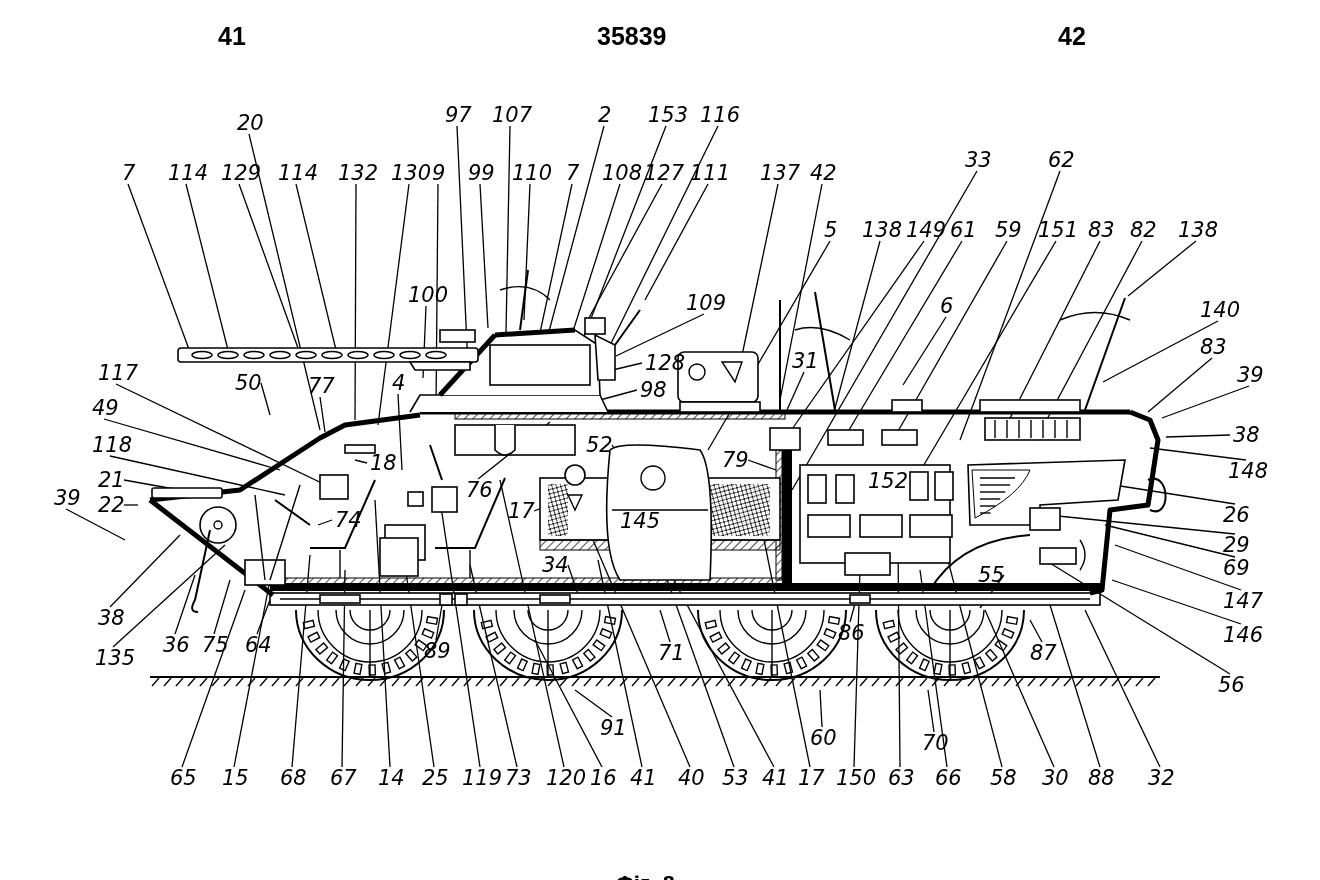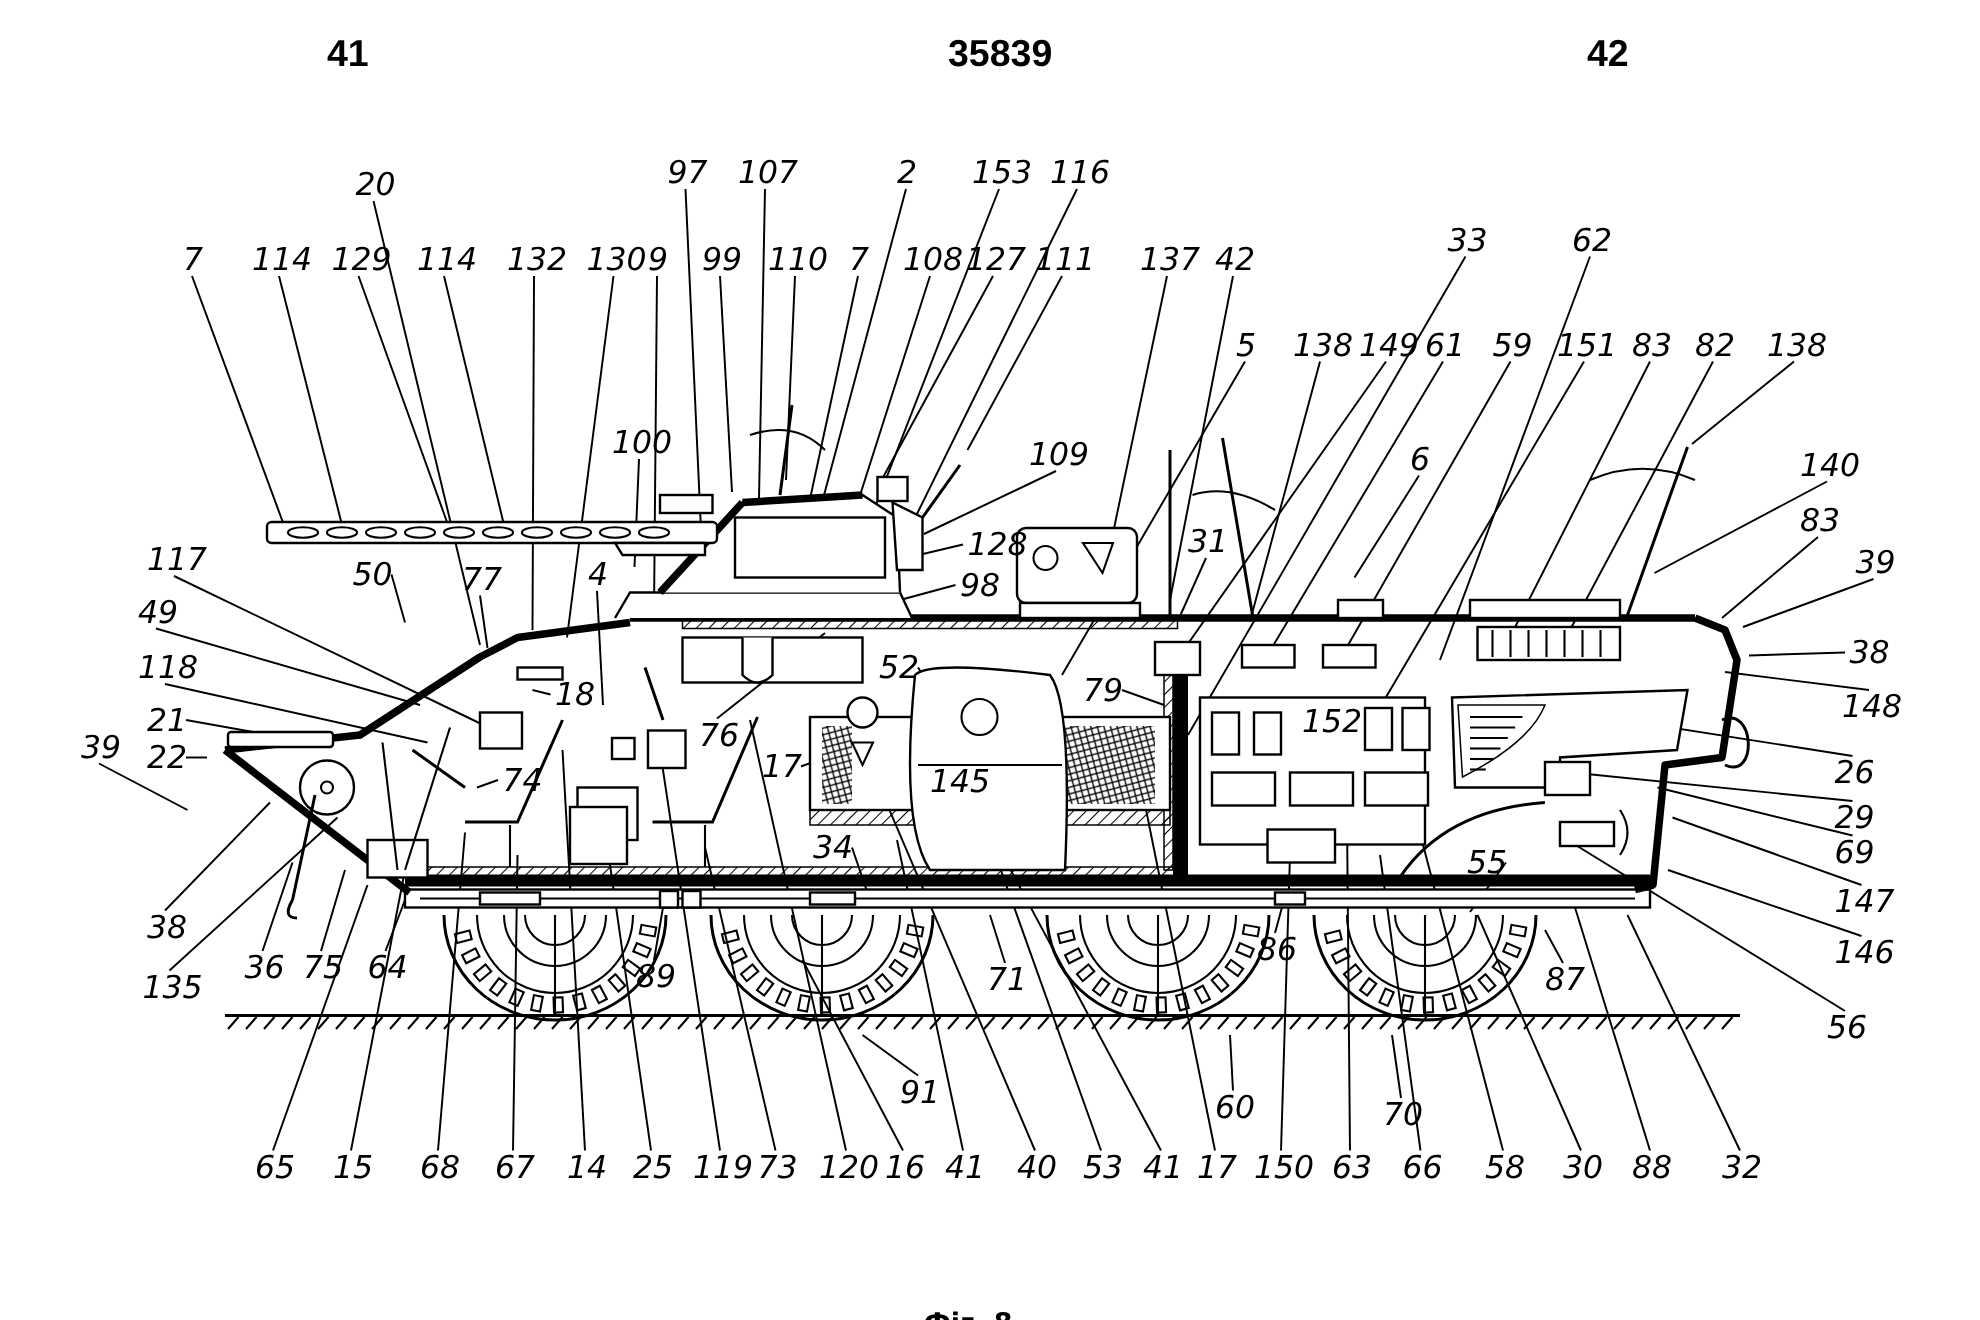--- a/index.html
+++ b/index.html
@@ -1,21 +1,21 @@
 <!DOCTYPE html>
 <html><head>
 <meta charset="utf-8">
 <style>
   html, body { margin: 0; padding: 0; background: #ffffff; }
   body { width: 1320px; height: 880px; position: relative; overflow: hidden;
          font-family: "Liberation Sans", sans-serif; color: #000; }
   .hdr { position: absolute; top: 22px; font-weight: bold; font-size: 25px;
          font-family: "Liberation Sans", sans-serif; }
   #page-left { left: 218px; }
-  #patent-no { left: 632px; }
+  #patent-no { left: 597px; }
   #page-right { left: 1058px; }
   #caption { position: absolute; top: 872px; left: 616px; font-weight: bold; font-size: 18px;
              font-family: "DejaVu Sans", sans-serif; }
   svg#drawing { position: absolute; left: 0; top: 0; }
   .lbl { font-family: "DejaVu Sans", sans-serif; font-style: italic; font-size: 21px; fill: #000; }
   .ln { stroke: #000; stroke-width: 1.3; fill: none; }
   .thick { stroke: #000; stroke-width: 5; fill: none; stroke-linejoin: round; }
   .med { stroke: #000; stroke-width: 2; fill: none; }
   .thin { stroke: #000; stroke-width: 1.4; fill: none; }
   .fillw { fill: #fff; stroke: #000; stroke-width: 1.6; }

